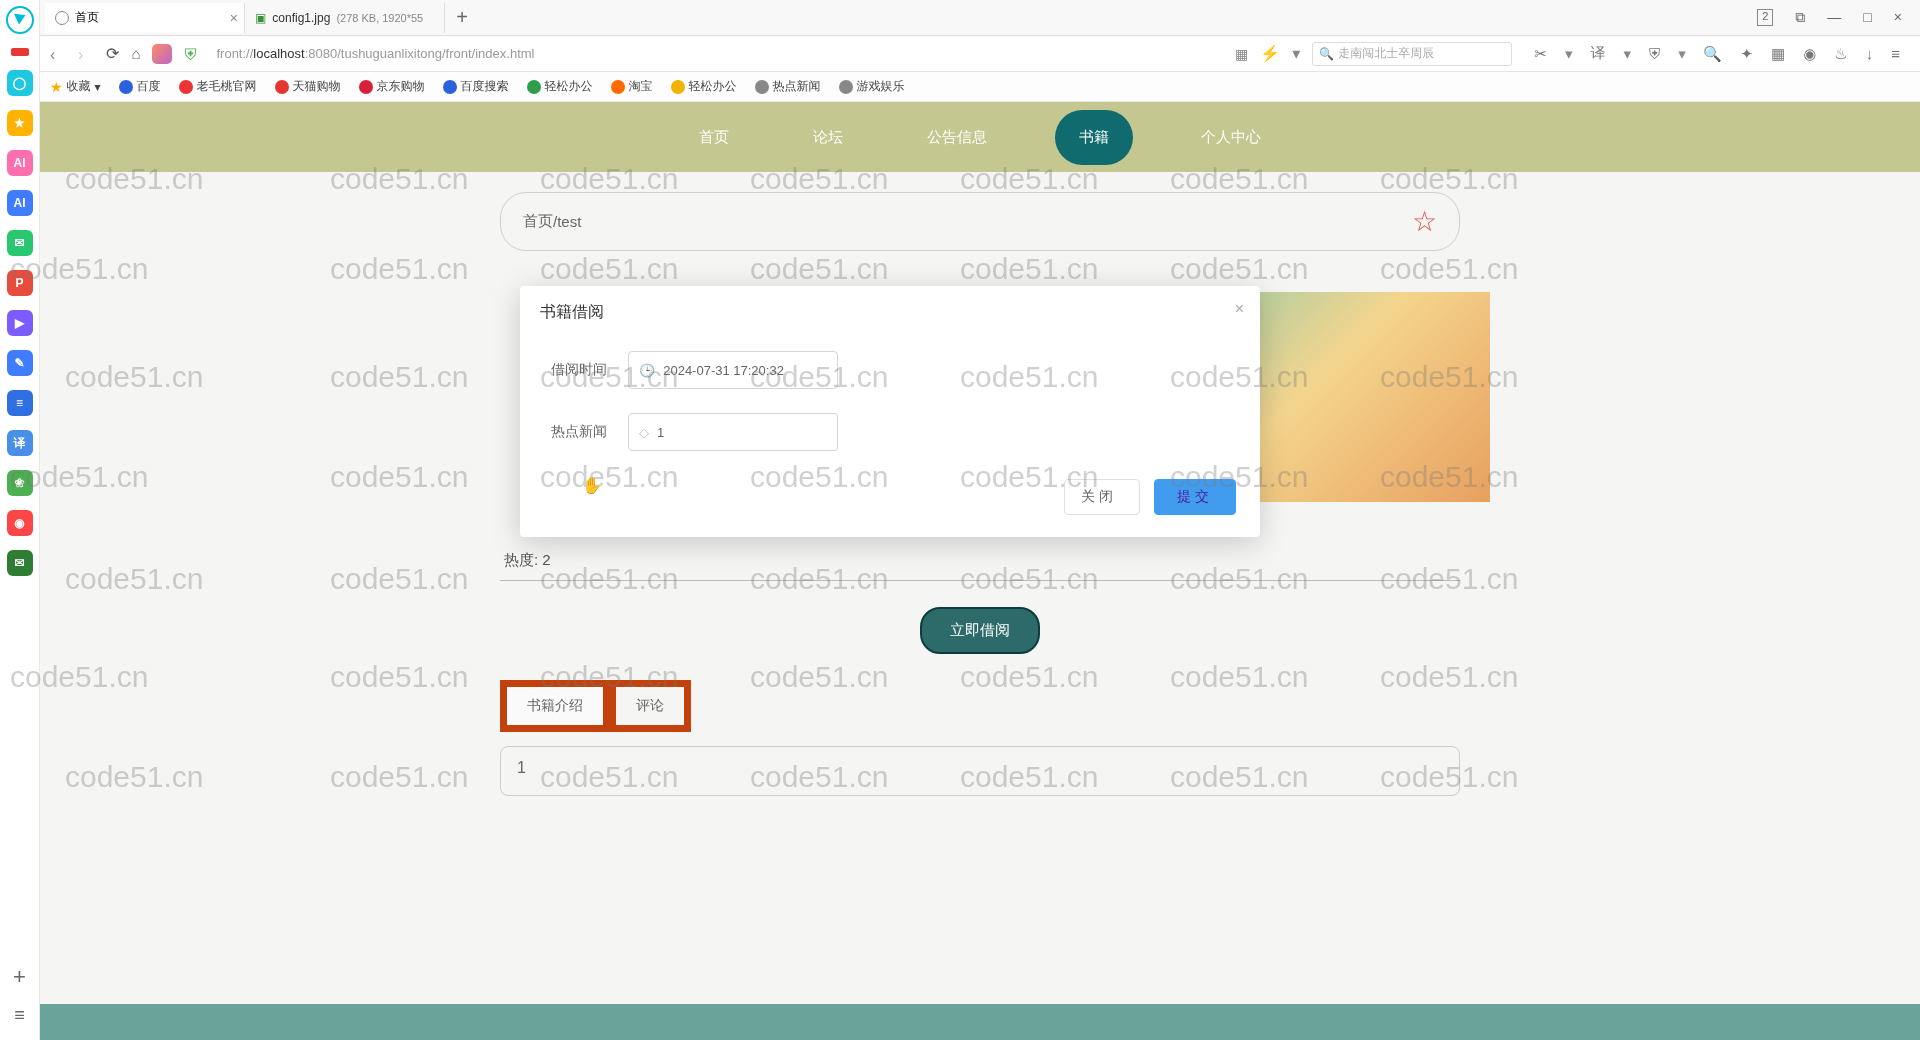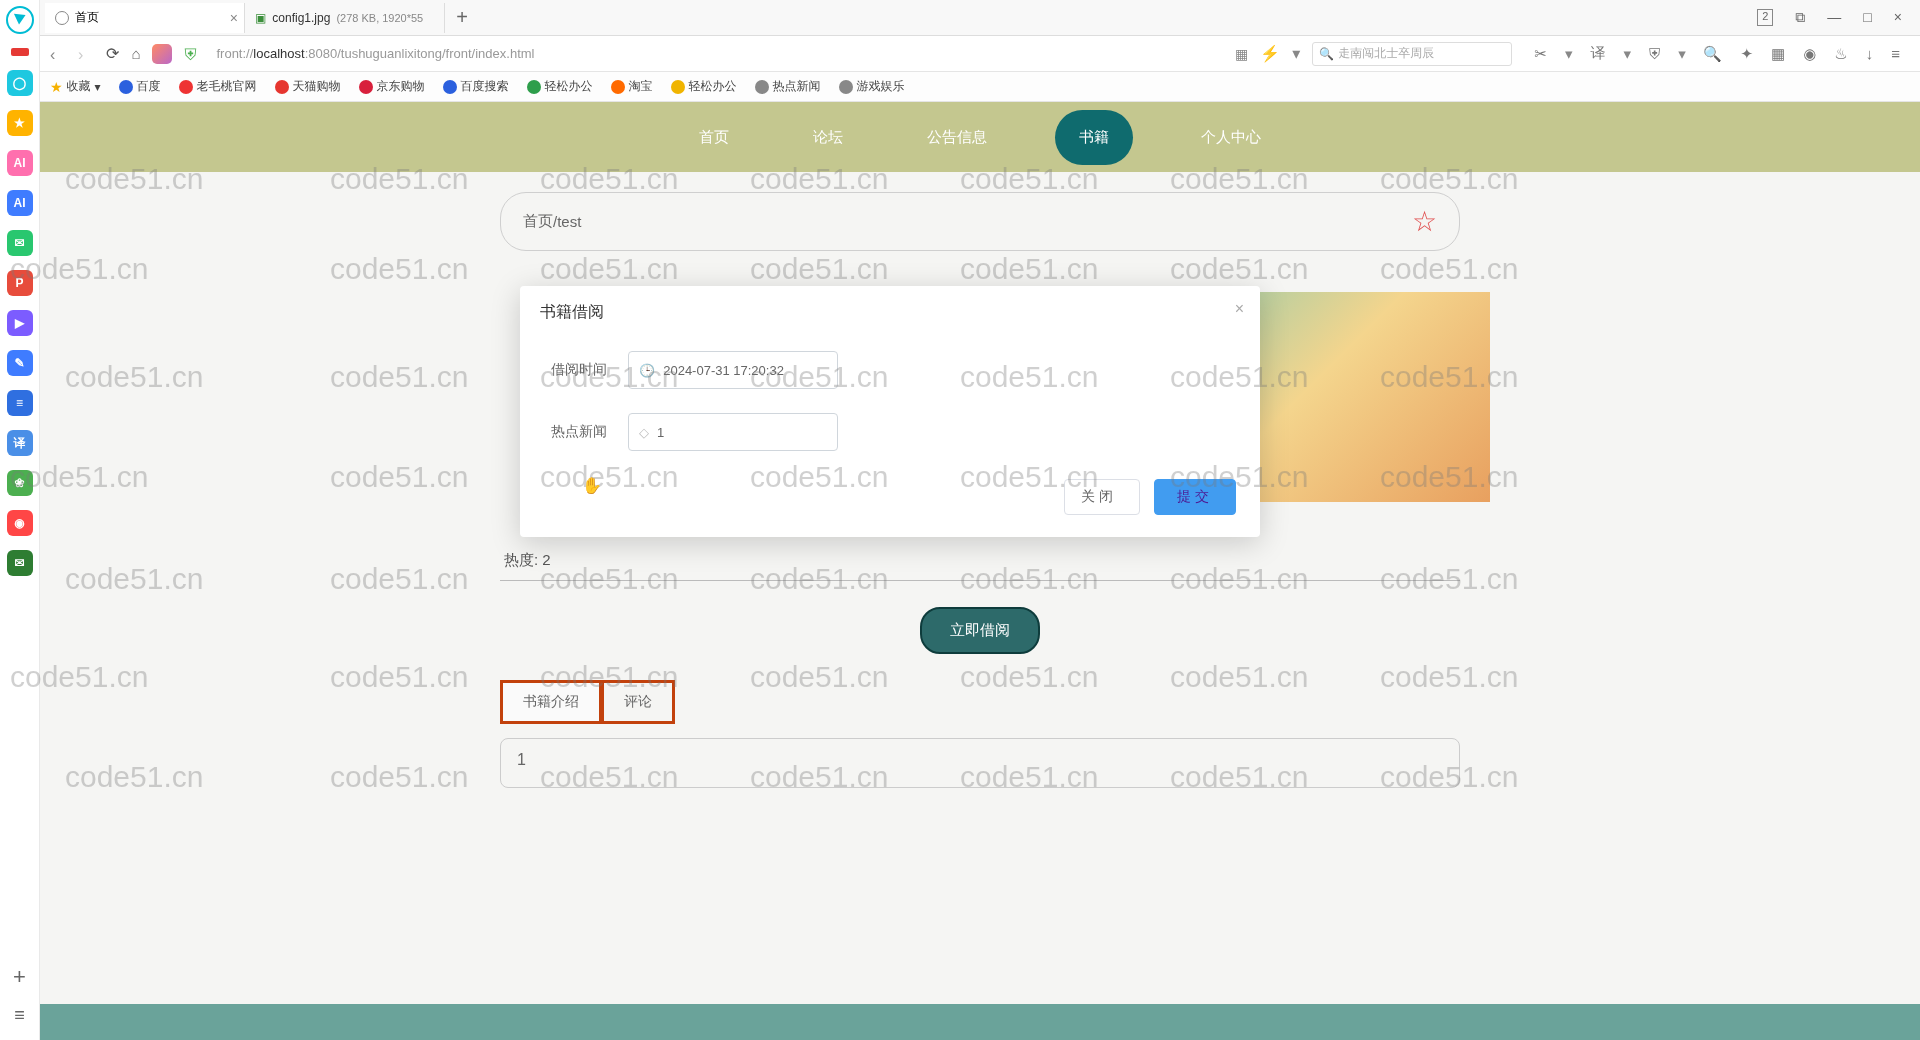--- a/index.html
+++ b/index.html
@@ -51,21 +51,21 @@
 .navbar { height:70px; background:#c4c78f; display:flex; align-items:center; justify-content:center; gap:52px; }
 .navbar a { color:#fff; font-size:15px; cursor:pointer; padding:10px 16px; border-radius:30px;}
 .navbar a.cur { background:#0f6b6e; padding:18px 24px; border-radius:35px;}
 .content { width:960px; margin:20px auto 0; }
 .crumb { border:1px solid #cfcfcf; border-radius:26px; padding:12px 22px; display:flex; align-items:center; font-size:15px; color:#666;}
 .crumb .starout { margin-left:auto; font-size:28px; color:#e05050;}
 .book-img { position:absolute; right:430px; top:190px; width:380px; height:210px; background:linear-gradient(135deg,#7ec8b1,#f4d58d,#e8a05f); }
 .hotrow { border-bottom:1px solid #bbb; padding:10px 4px; margin-top:290px; font-size:15px; color:#555;}
 .borrow-btn { display:block; margin:26px auto 0; background:#2d6a6a; border:2px solid #0e3c3c; color:#fff; padding:12px 28px; border-radius:20px; font-size:15px; cursor:pointer;}
 .tabsrow { margin-top:26px; display:flex; }
-.tabsrow .t { border:3px solid #c2410c; padding:10px 20px; font-size:14px; cursor:pointer; color:#666; margin-right:-1px;}
+.tabsrow .t { border:7px solid #c2410c; padding:10px 20px; font-size:14px; cursor:pointer; color:#666; margin-right:-1px;}
 .tabsrow .t.on { background:#fafafa;}
 .descbox { border:1px solid #ccc; border-radius:8px; padding:12px 16px; margin-top:14px; min-height:50px; color:#666;}
 .footer-bar { height:36px; background:#6aa39a; position:absolute; bottom:0; left:40px; right:0;}
 
 
 .mask { position:absolute; inset:102px 0 0 40px; background:rgba(0,0,0,0); pointer-events:none; z-index:20;}
 .modal { position:absolute; left:520px; top:286px; width:740px; background:#fff; border-radius:4px; box-shadow:0 6px 30px rgba(0,0,0,.18); z-index:25; padding-bottom:18px;}
 .modal-h { padding:16px 20px; font-size:16px; color:#333; position:relative;}
 .modal-h .x { position:absolute; right:16px; top:14px; color:#aaa; font-size:16px; cursor:pointer;}
 .mrow { display:flex; align-items:center; padding:12px 24px; gap:14px;}

